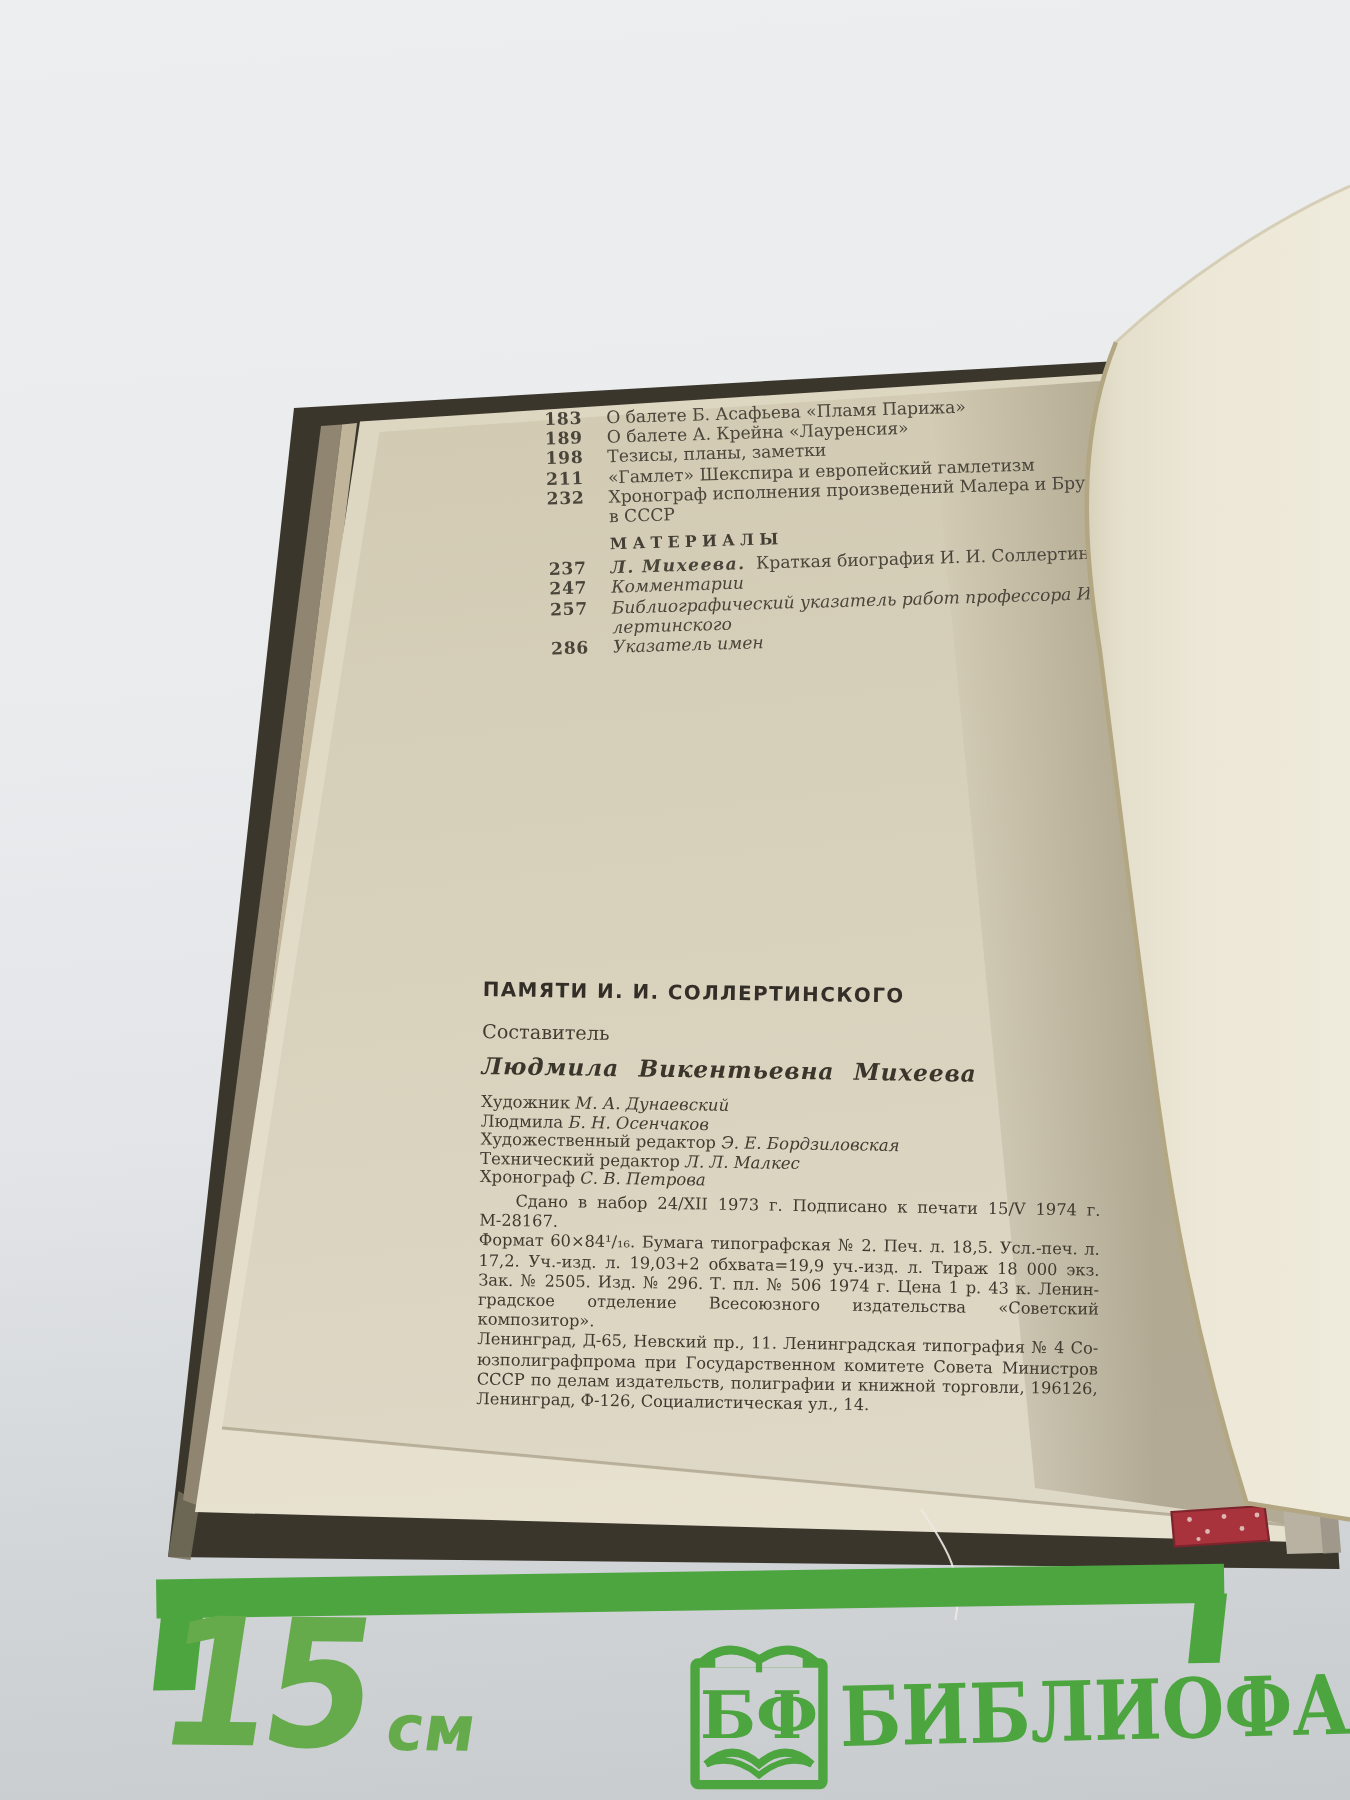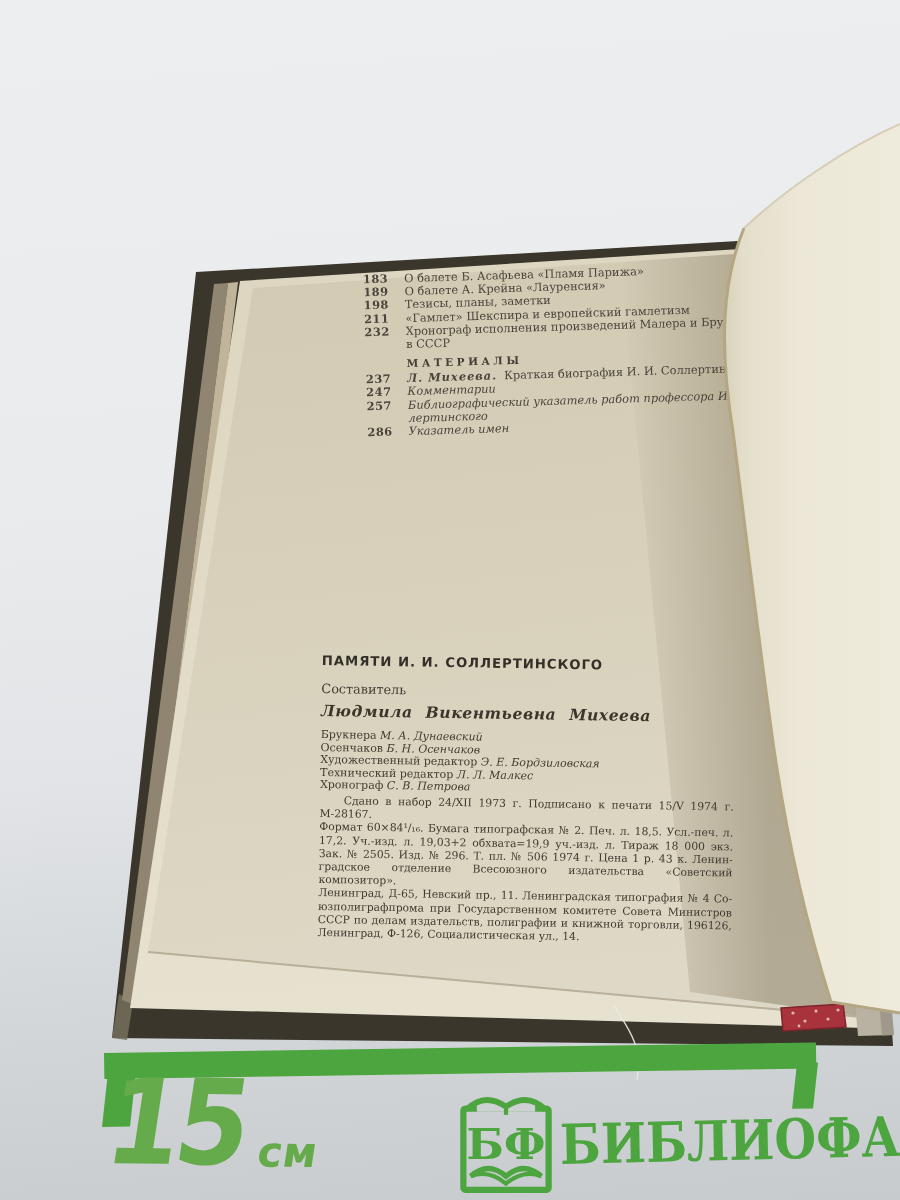--- a/index.html
+++ b/index.html
@@ -126,22 +126,22 @@
       <span class="toc-num">286</span>
       <span class="toc-title"><span class="toc-author"></span><span>Указатель имен</span></span>
     </div>
   </div>
 
   <div class="imprint">
     <div class="memorial-title">ПАМЯТИ И. И. СОЛЛЕРТИНСКОГО</div>
     <div class="compiler-label">Составитель</div>
     <div class="compiler-name">Людмила Викентьевна Михеева</div>
     <div class="credits">
-      <div class="credit-line"><span>Брукнера</span> <span class="credit-name">М. А. Дунаевский</span></div>
-      <div class="credit-line"><span>Осенчаков</span> <span class="credit-name">Б. Н. Осенчаков</span></div>
+      <div class="credit-line"><span>Художник</span> <span class="credit-name">М. А. Дунаевский</span></div>
+      <div class="credit-line"><span>Людмила</span> <span class="credit-name">Б. Н. Осенчаков</span></div>
       <div class="credit-line"><span>Художественный редактор</span> <span class="credit-name">Э. Е. Бордзиловская</span></div>
       <div class="credit-line"><span>Технический редактор</span> <span class="credit-name">Л. Л. Малкес</span></div>
       <div class="credit-line"><span>Хронограф</span> <span class="credit-name">С. В. Петрова</span></div>
     </div>
     <div class="colophon">Сдано в набор 24/XII 1973 г. Подписано к печати 15/V 1974 г. М-28167.
 Формат 60×84¹/₁₆. Бумага типографская № 2. Печ. л. 18,5. Усл.-печ. л.
 17,2. Уч.-изд. л. 19,03+2 обхвата=19,9 уч.-изд. л. Тираж 18 000 экз.
 Зак. № 2505. Изд. № 296. Т. пл. № 506 1974 г. Цена 1 р. 43 к. Ленин-
 градское отделение Всесоюзного издательства «Советский композитор».
 Ленинград, Д-65, Невский пр., 11. Ленинградская типография № 4 Со-

